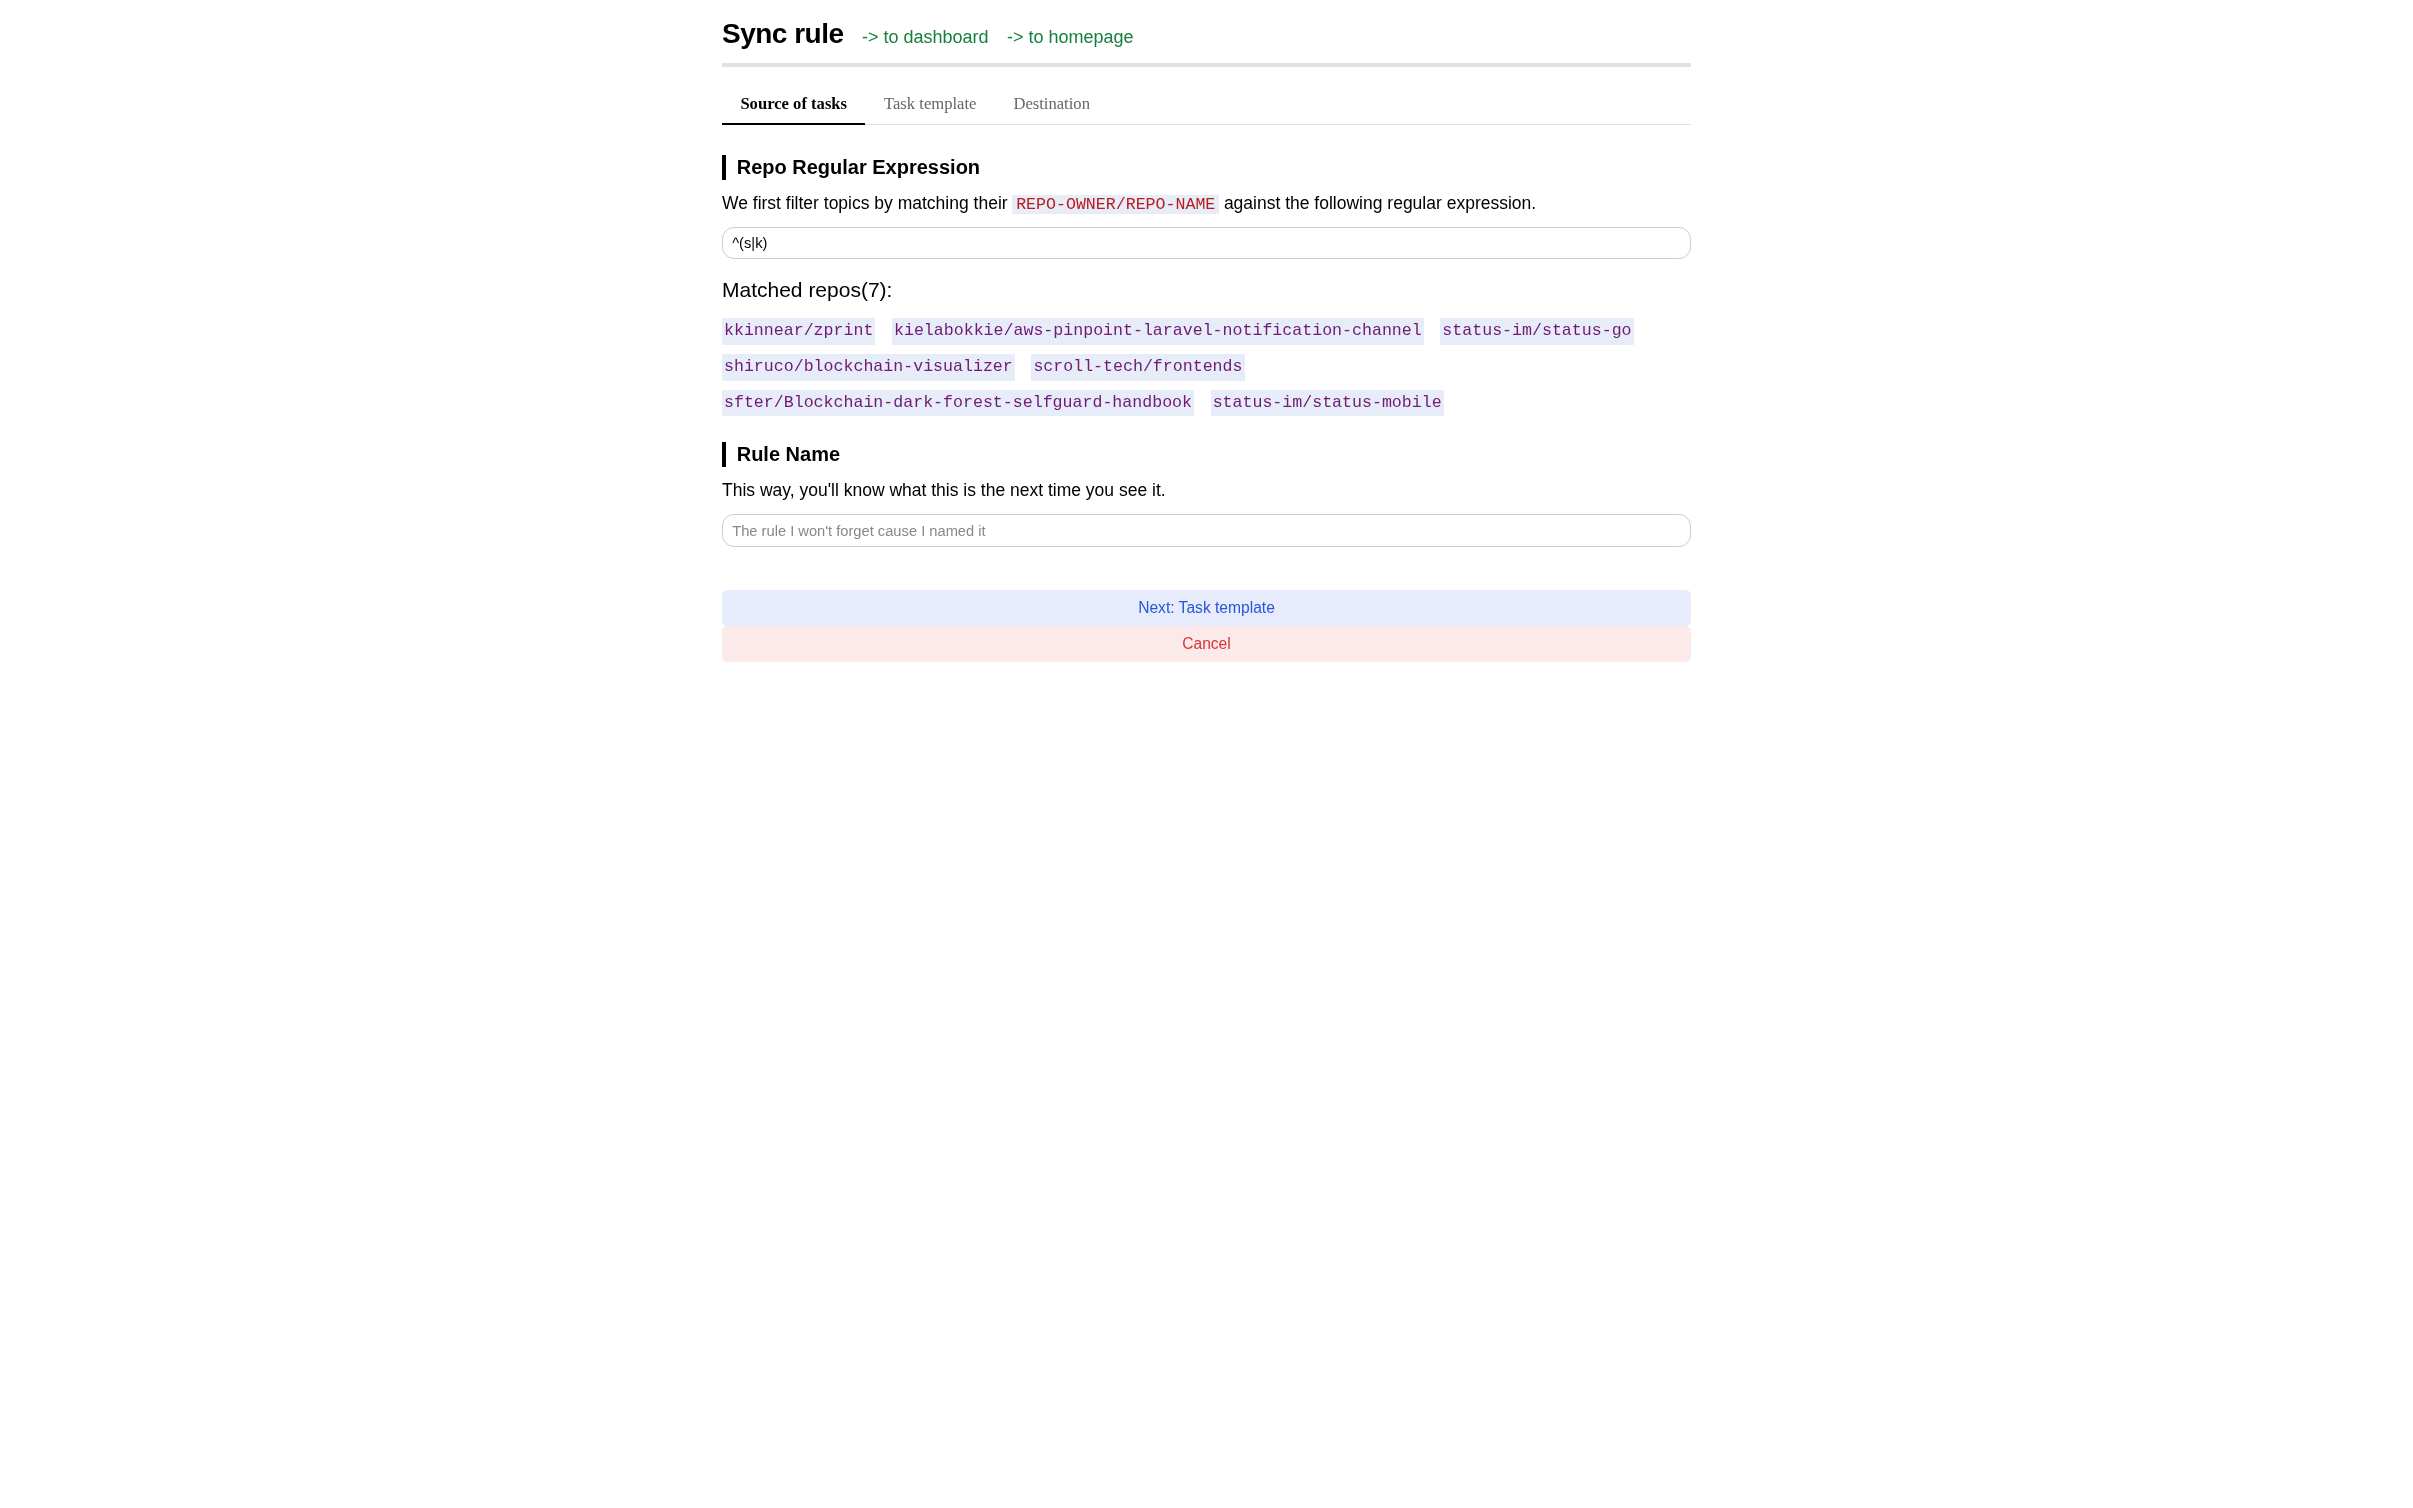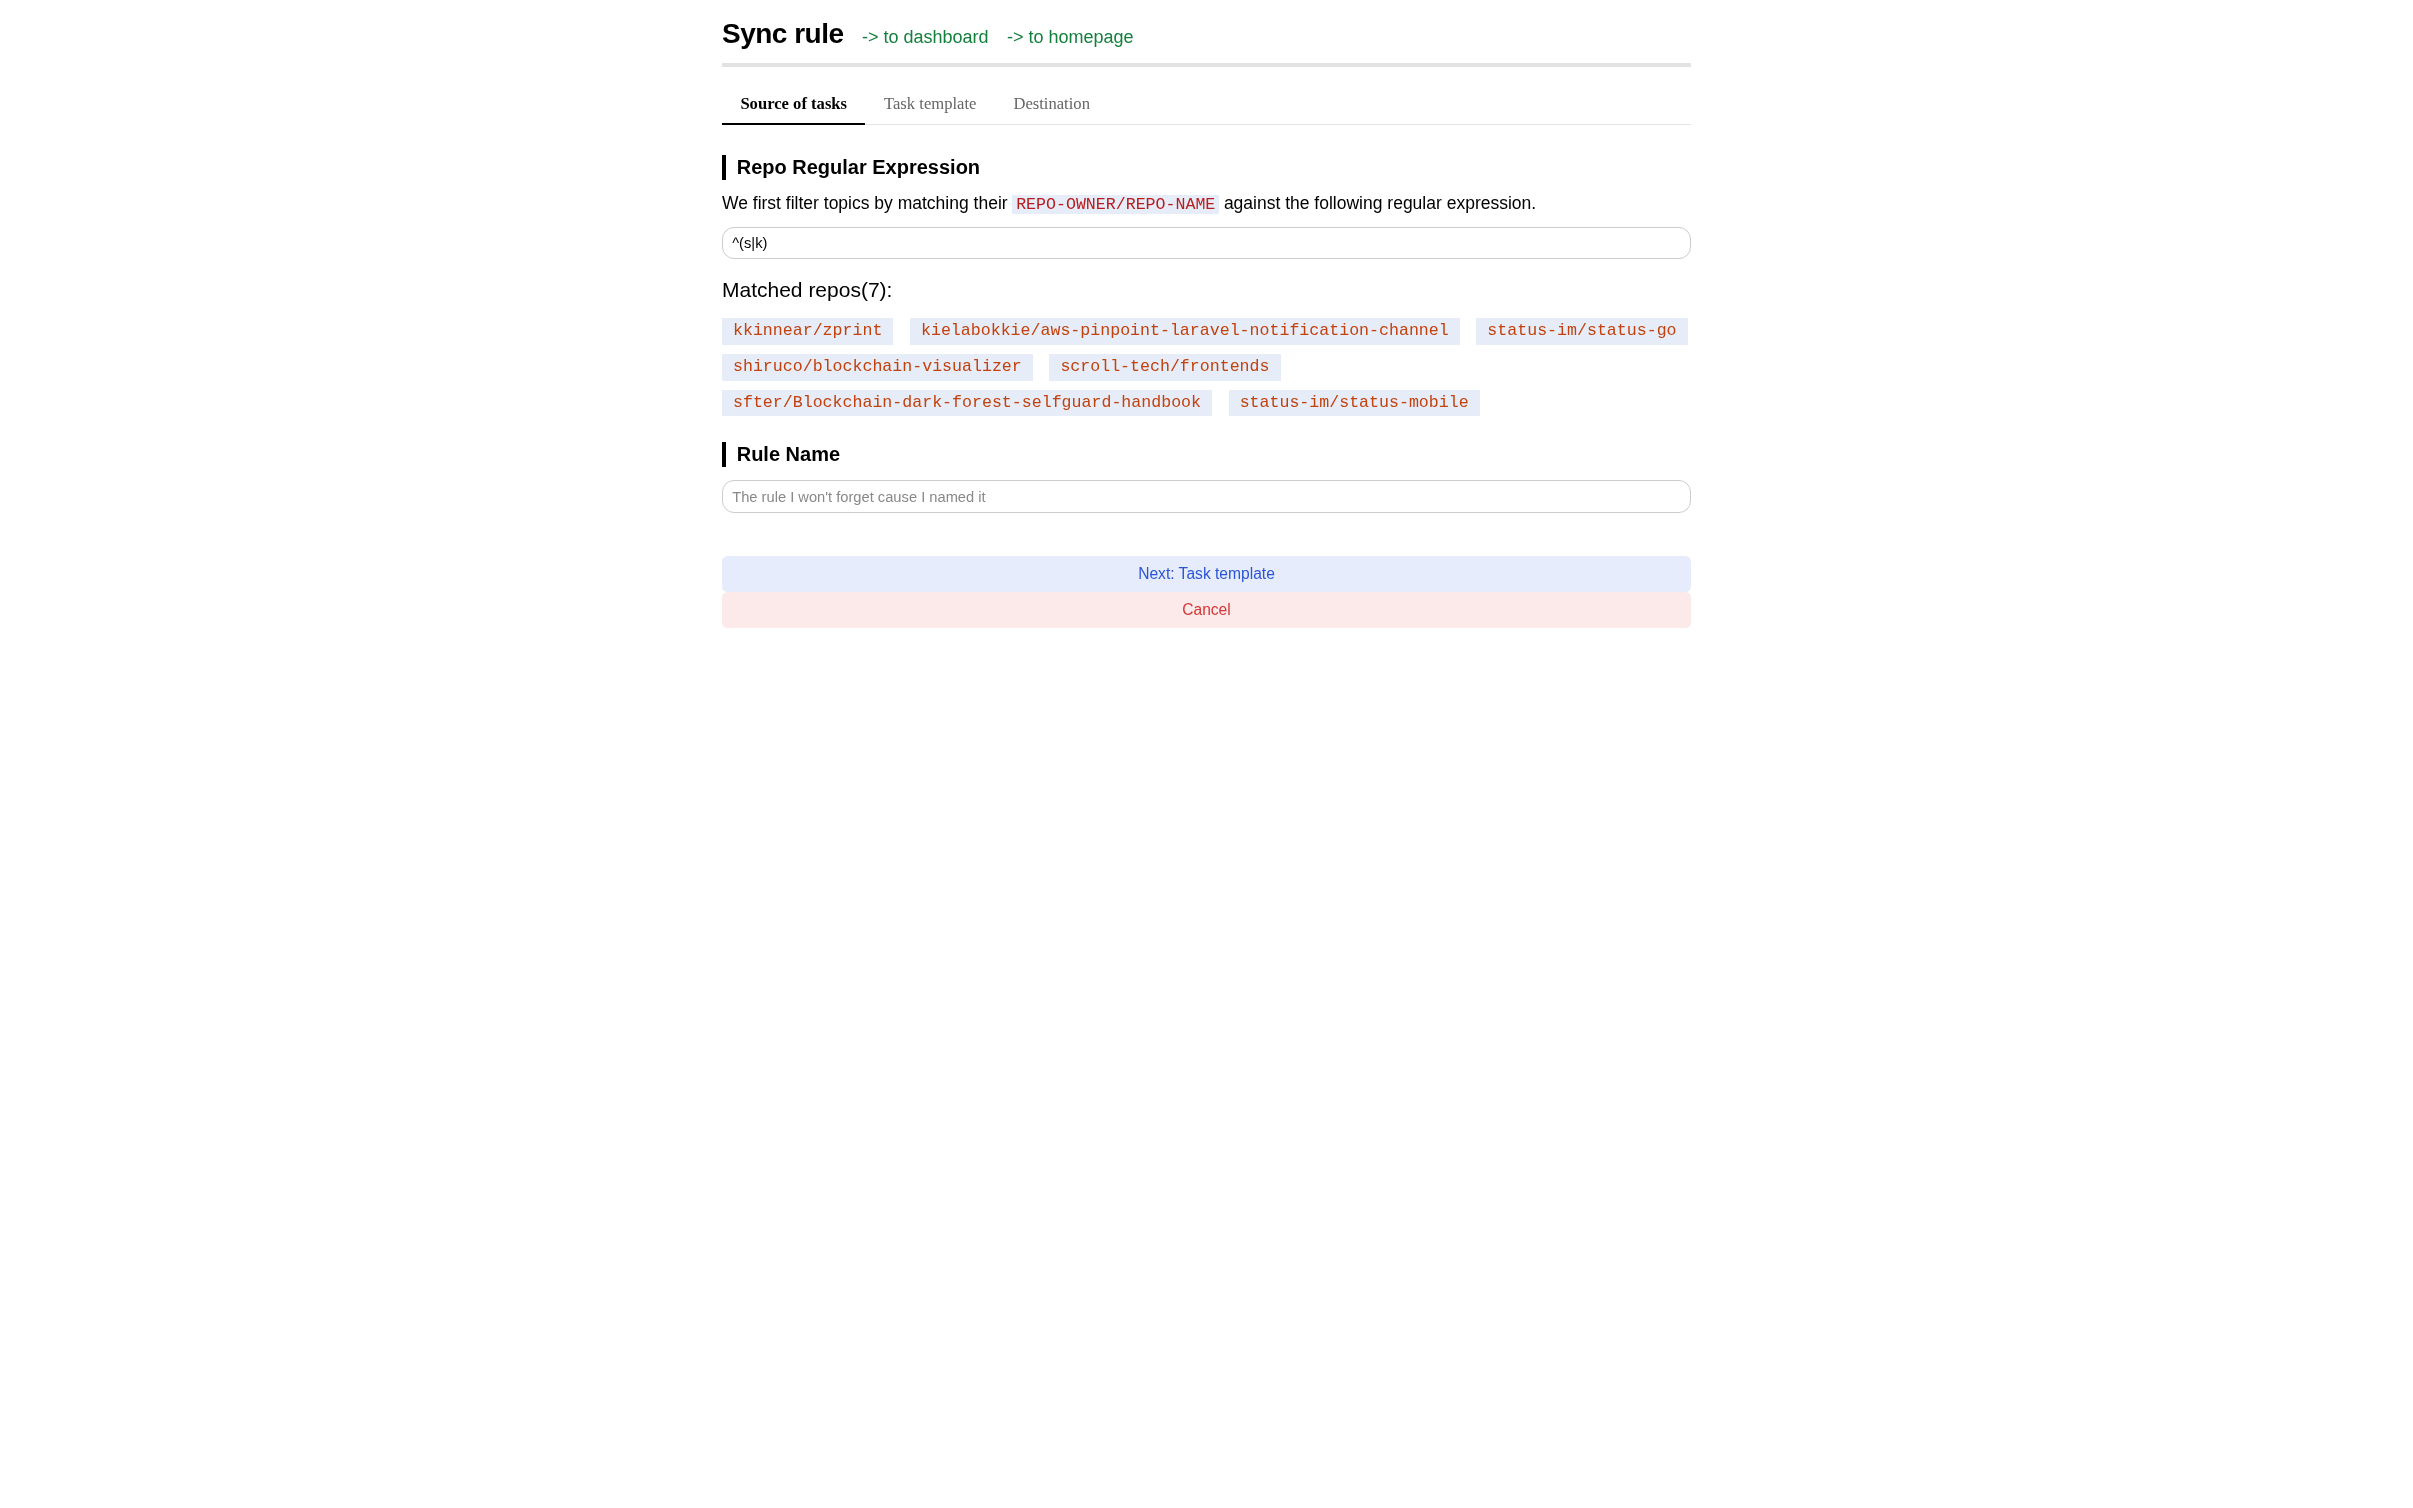--- a/index.html
+++ b/index.html
@@ -118,22 +118,22 @@
       display: flex;
       flex-wrap: wrap;
       gap: 9.2px 16.6px;
       font-family: "SFMono-Regular", Consolas, "Liberation Mono", Menlo, monospace;
       font-size: 16.6px;
       line-height: 1.6;
       margin-bottom: 26px;
     }
     .repo-tag {
       background: #e7ecf9;
-      color: #c2410c;
-      padding: 0 11px;
+      color: #701a75;
+      padding: 0 2px;
       white-space: normal;
       text-align: center;
     }
     .footer-buttons {
       display: flex;
       justify-content: space-between;
       margin-top: 24px;
       flex-direction: column;
     }
     .btn {
@@ -198,20 +198,21 @@
       <span class="repo-tag">scroll-tech/frontends</span>
       <span class="repo-tag">sfter/Blockchain-dark-forest-selfguard-handbook</span>
       <span class="repo-tag">status-im/status-mobile</span>
     </div>
 
   <div class="section-heading">
     <div class="bar"></div>
     <h2>Rule Name</h2>
   </div>
 
+  <p class="section-para">This way, you'll know what this is the next time you see it.</p>
 
   <input class="text-input" type="text" placeholder="The rule I won't forget cause I named it" style="">
 
   <div class="footer-buttons">
     <button class="btn btn-primary">Next: Task template</button>
     <button class="btn btn-danger">Cancel</button>
   </div>
 
 </div>
 

